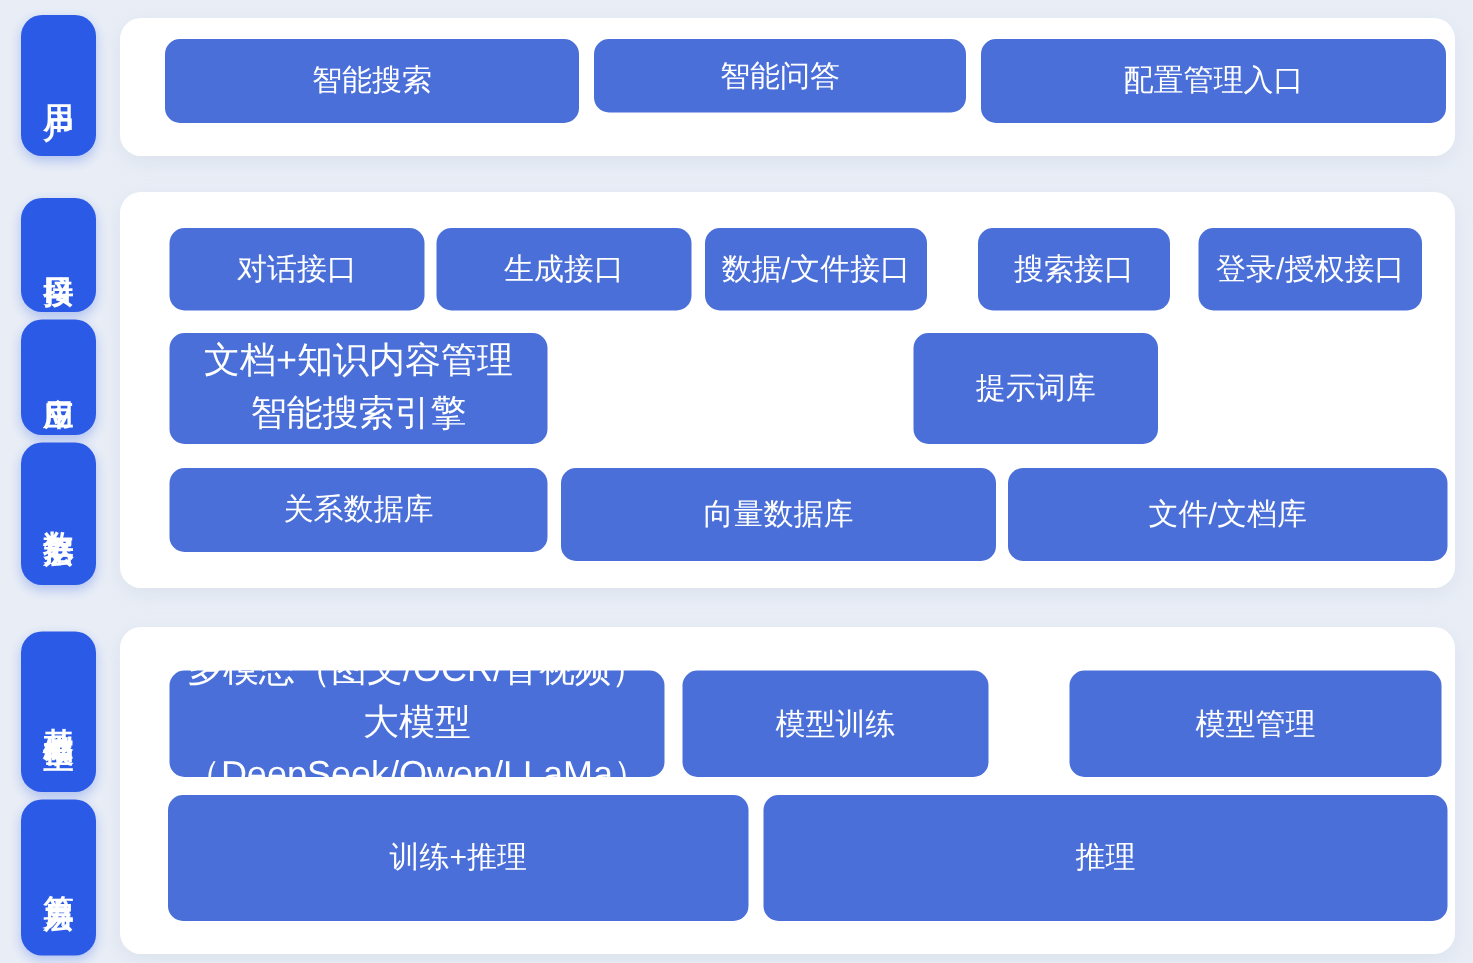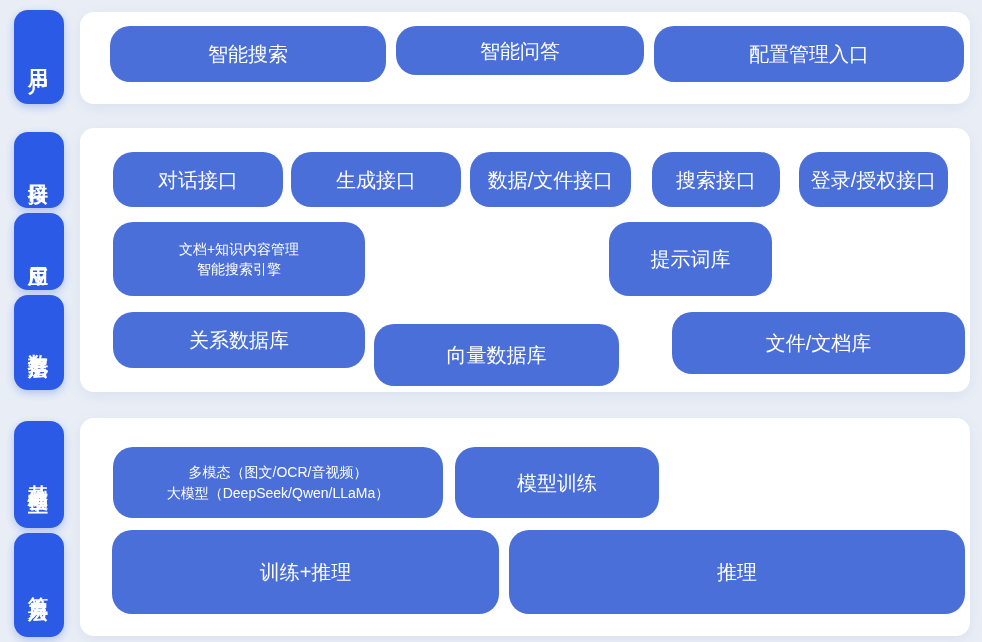--- a/index.html
+++ b/index.html
@@ -5,24 +5,24 @@
   html,body{margin:0;padding:0}
   body{background:#e9eef6}
   .canvas{position:relative;width:982px;height:642px;background:var(--background,#e9eef6);
           font-family:"Liberation Sans",sans-serif;overflow:hidden}
   .pill{position:absolute;left:14px;width:50px;background:var(--layer-pill,#2b5be6);
         border-radius:14px;color:var(--block-text,#fff);display:flex;align-items:center;justify-content:center;
         writing-mode:vertical-rl;text-orientation:upright;font-size:20px;font-weight:700;
         letter-spacing:3px;box-shadow:0 3px 8px rgba(43,91,230,.30)}
   .panel{position:absolute;left:80px;width:890px;background:var(--panel,#fff);
          border-radius:14px;box-shadow:0 4px 14px rgba(120,140,180,.12)}
-  .blk{position:absolute;background:var(--block,#4a6fd8);border-radius:20px;
+  .blk{position:absolute;background:var(--block,#4a6fd8);border-radius:10px;
        color:var(--block-text,#fff);display:flex;flex-direction:column;align-items:center;
        justify-content:center;font-size:20px;font-weight:500;text-align:center;line-height:1.4}
-  .blk.two{font-size:14px;line-height:1.45}
+  .blk.two{font-size:24px;line-height:1.45}
 </style>
 </head>
 <body>
 
 <div class="canvas">
 
   <div class="pill" style="top:10px;height:94px">用户</div>
   <div class="pill" style="top:132px;height:76px">接口</div>
   <div class="pill" style="top:213px;height:77px">应用</div>
   <div class="pill" style="top:295px;height:95px">数据层</div>
@@ -31,39 +31,40 @@
 
   <div class="panel" style="top:12px;height:92px">
     <div class="blk" style="left:30px;top:14px;width:276px;height:56px">智能搜索</div>
     <div class="blk" style="left:316px;top:14px;width:248px;height:49px">智能问答</div>
     <div class="blk" style="left:574px;top:14px;width:310px;height:56px">配置管理入口</div>
   </div>
 
   <div class="panel" style="top:128px;height:264px">
     <div class="blk" style="left:33px;top:24px;width:170px;height:55px">对话接口</div>
     <div class="blk" style="left:211px;top:24px;width:170px;height:55px">生成接口</div>
-    <div class="blk" style="left:390px;top:24px;width:161px;height:55px">数据/文件接口</div>
+    <div class="blk" style="left:390px;top:24px;width:148px;height:55px">数据/文件接口</div>
     <div class="blk" style="left:572px;top:24px;width:128px;height:55px">搜索接口</div>
     <div class="blk" style="left:719px;top:24px;width:149px;height:55px">登录/授权接口</div>
 
     <div class="blk two" style="left:33px;top:94px;width:252px;height:74px">
       <span>文档+知识内容管理</span>
       <span>智能搜索引擎</span>
     </div>
     <div class="blk" style="left:529px;top:94px;width:163px;height:74px">提示词库</div>
 
     <div class="blk" style="left:33px;top:184px;width:252px;height:56px">关系数据库</div>
-    <div class="blk" style="left:294px;top:196px;width:245px;height:62px">向量数据库</div>
+    <div class="blk" style="left:294px;top:184px;width:290px;height:62px">向量数据库</div>
     <div class="blk" style="left:592px;top:184px;width:293px;height:62px">文件/文档库</div>
   </div>
 
   <div class="panel" style="top:418px;height:218px">
     <div class="blk two" style="left:33px;top:29px;width:330px;height:71px">
       <span>多模态（图文/OCR/音视频）</span>
       <span>大模型（DeepSeek/Qwen/LLaMa）</span>
     </div>
     <div class="blk" style="left:375px;top:29px;width:204px;height:71px">模型训练</div>
+    <div class="blk" style="left:633px;top:29px;width:248px;height:71px">模型管理</div>
 
     <div class="blk" style="left:32px;top:112px;width:387px;height:84px">训练+推理</div>
     <div class="blk" style="left:429px;top:112px;width:456px;height:84px">推理</div>
   </div>
 
 </div>
 
 </body></html>

